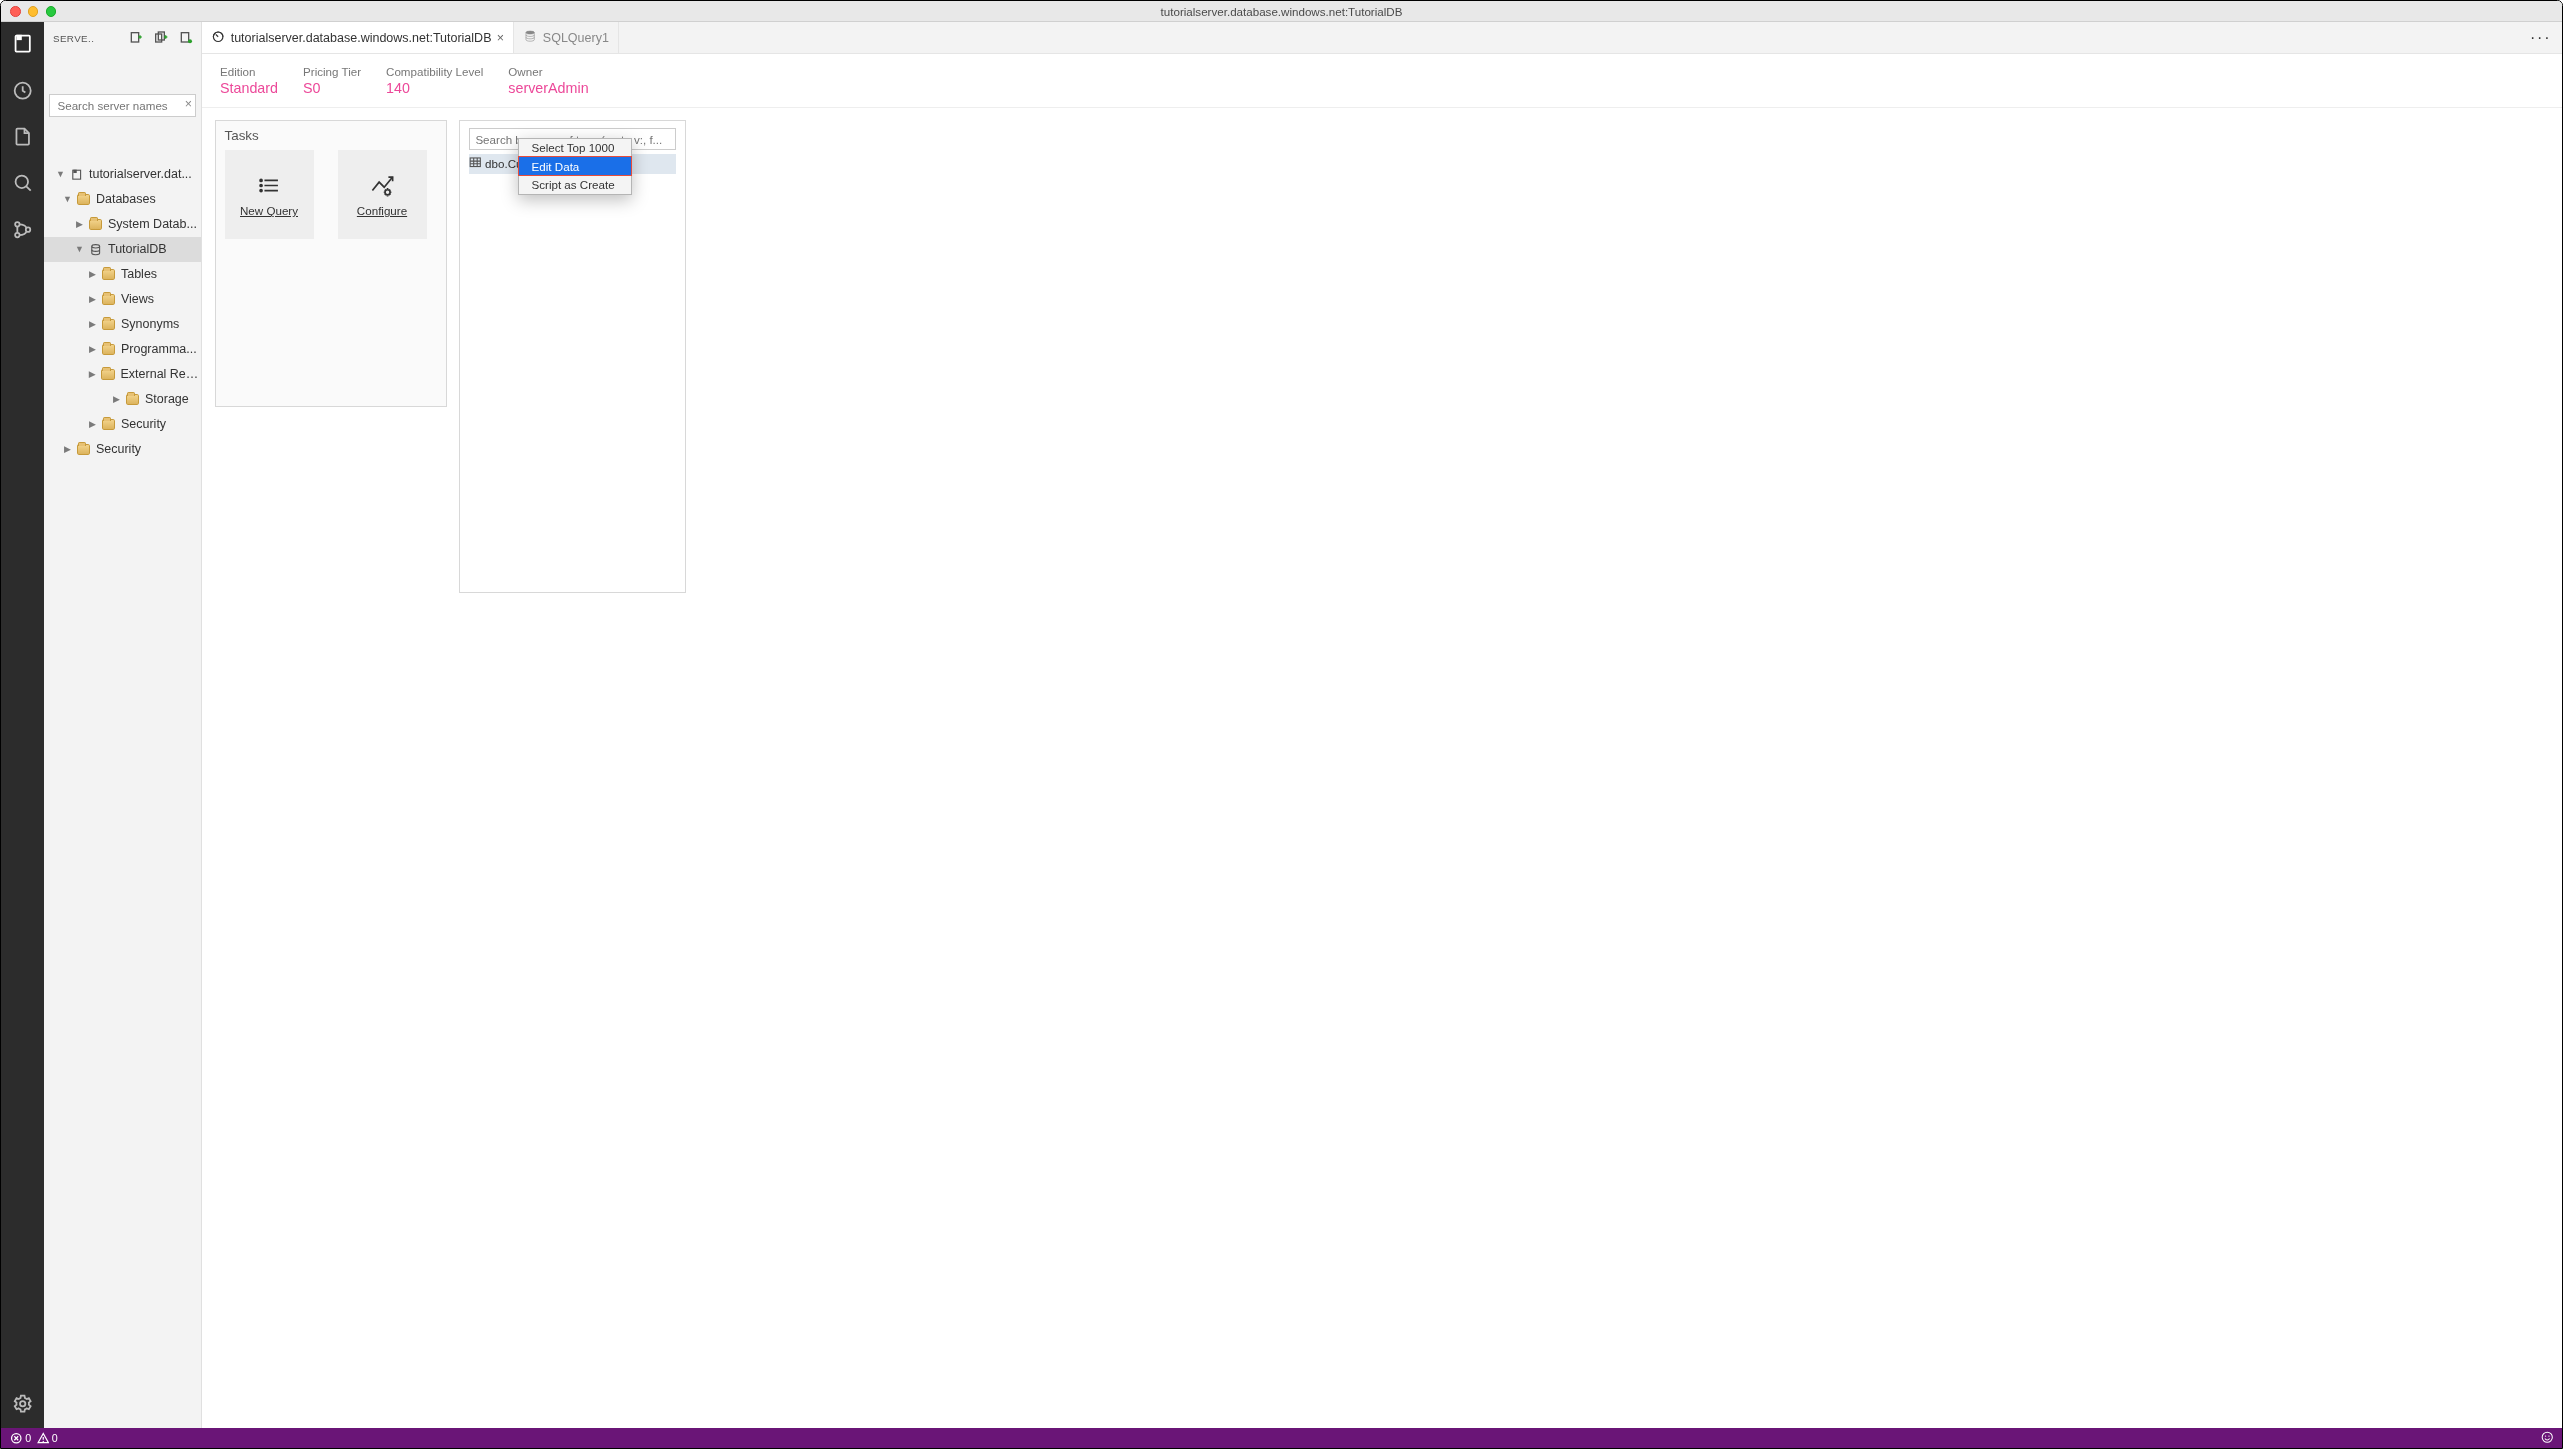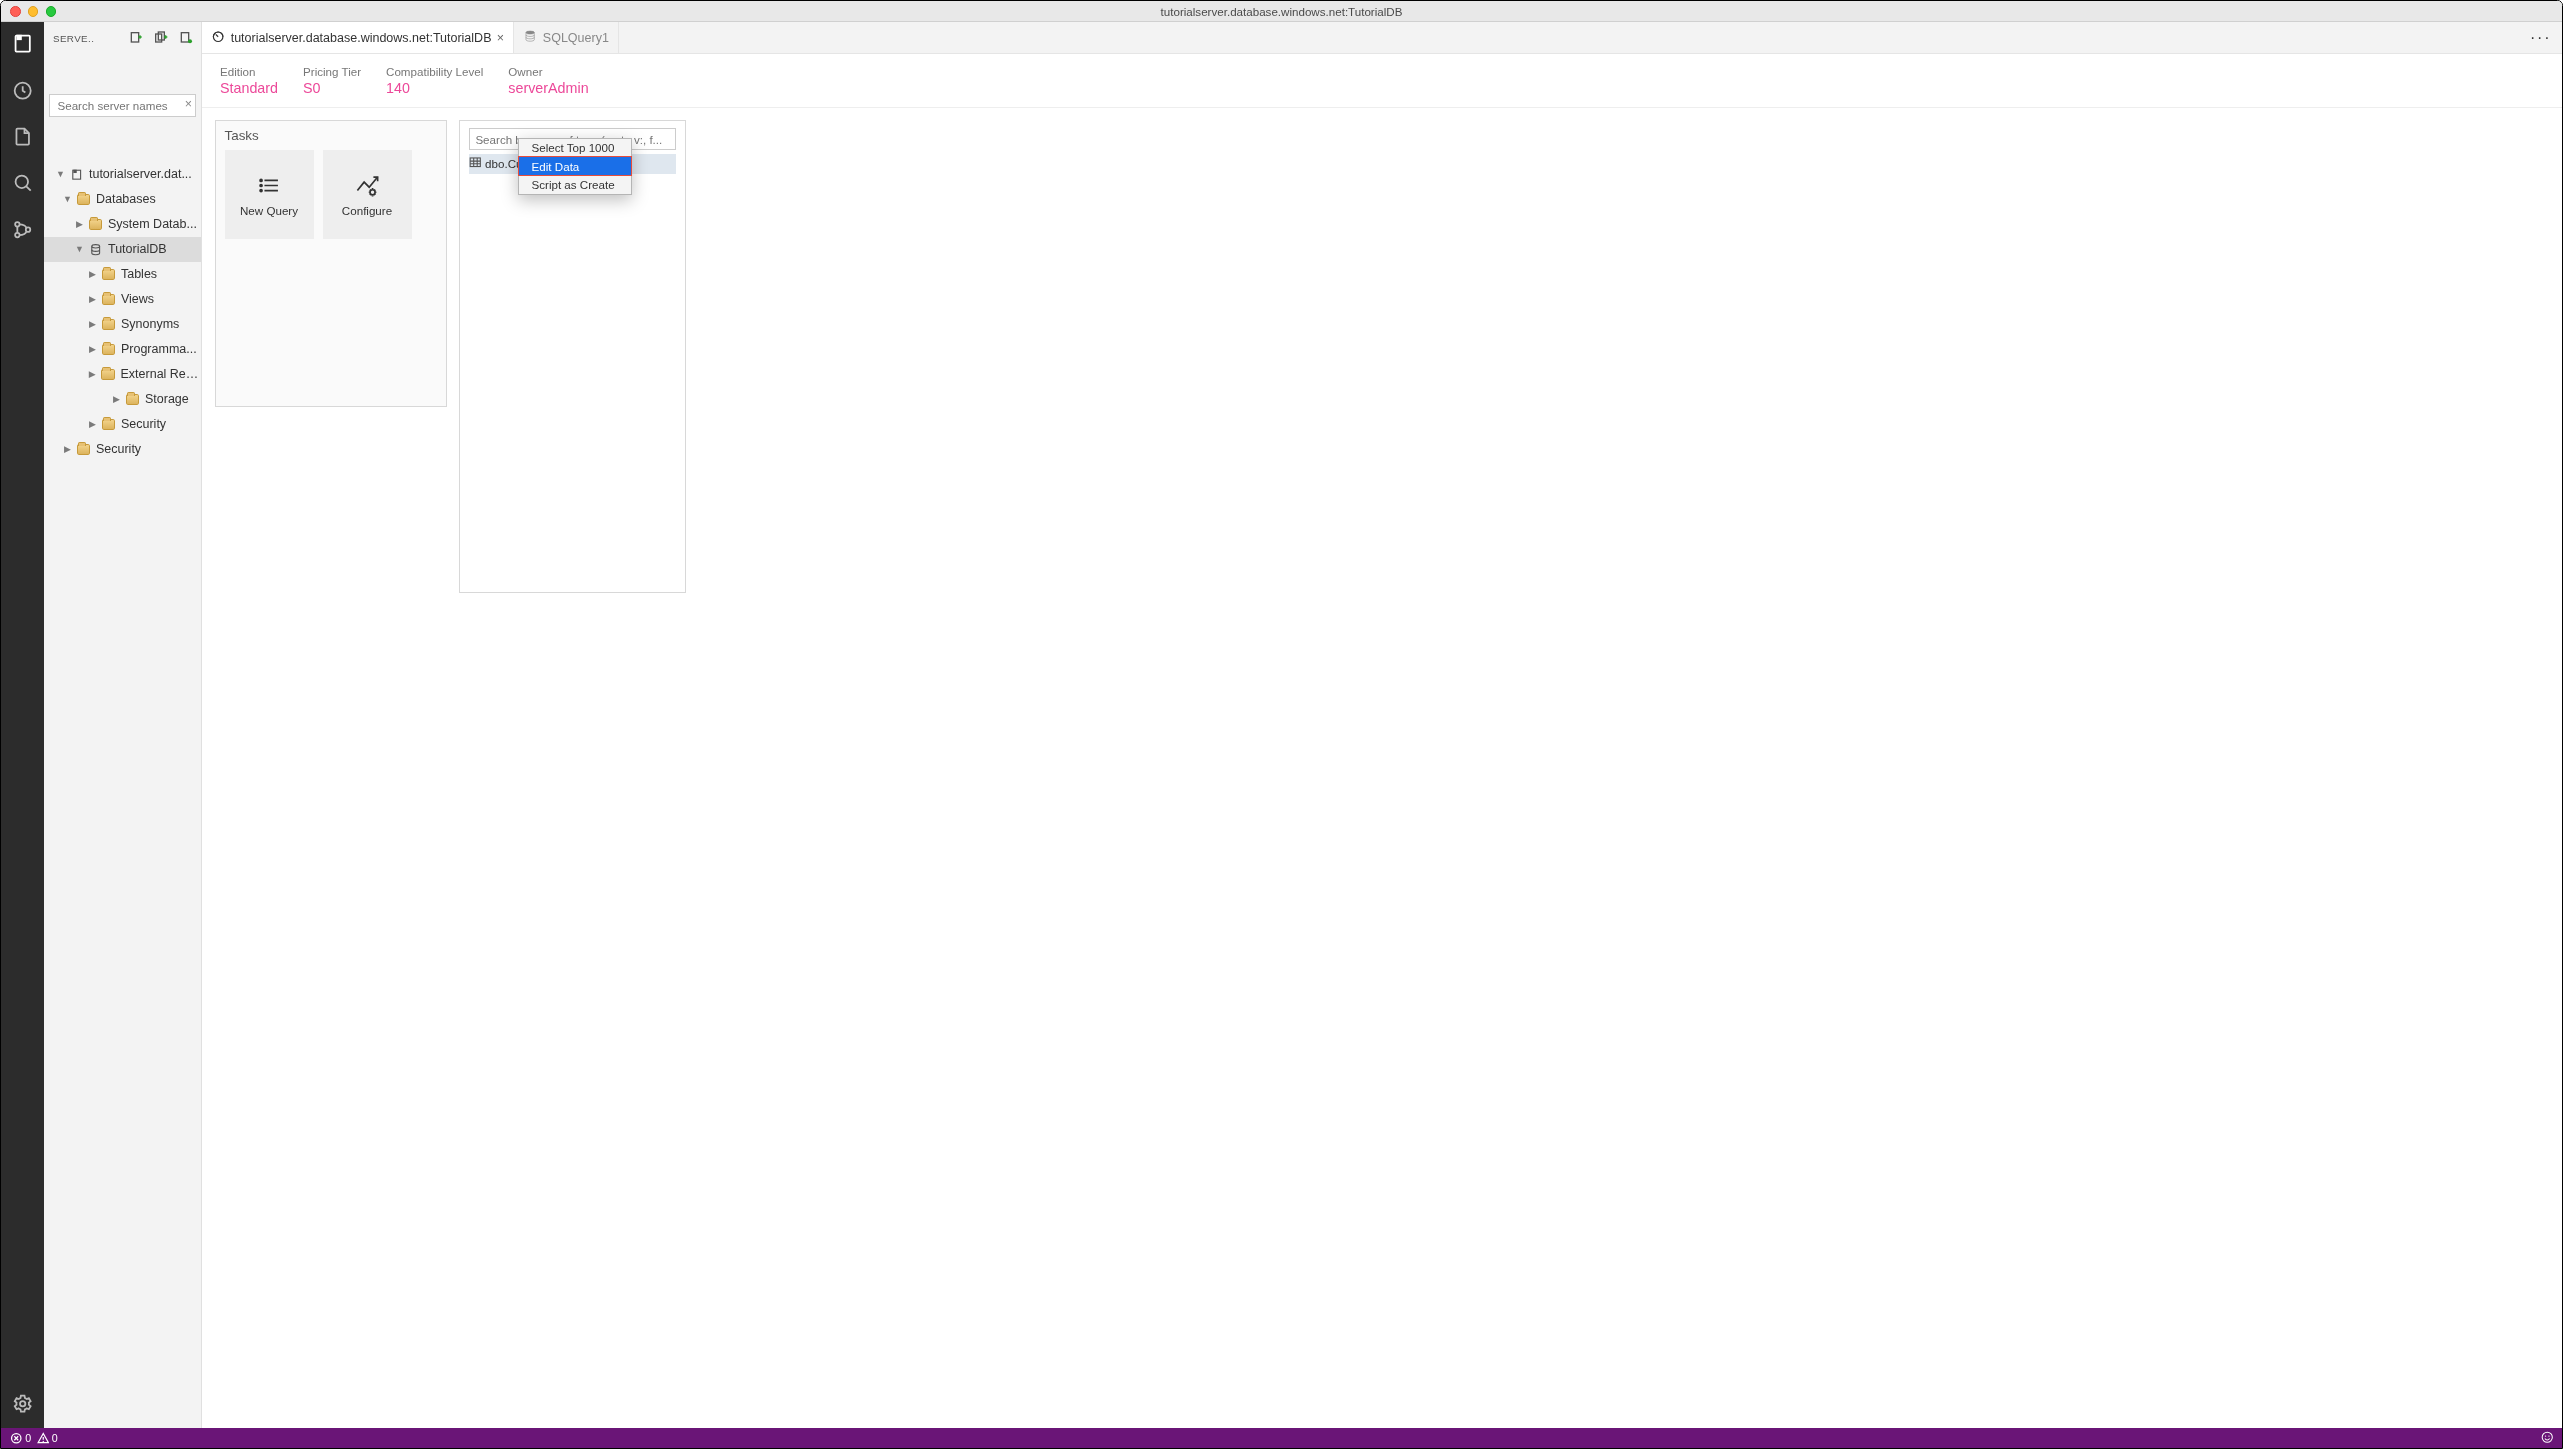--- a/index.html
+++ b/index.html
@@ -51,21 +51,21 @@
   
   .inforow { display: flex; gap: 25px; padding: 10.7px 18px; border-bottom: 0.9px solid #eee; }
   .infocol .ilabel { font-size: 11.6px; color: #777; }
   .infocol .ivalue { font-size: 14.3px; color: #ec4899; margin-top: 1.8px; }
   
   .content { flex: 1; display: flex; gap: 12.5px; padding: 12.5px; overflow: auto; position: relative; background: #fff; }
   .panel { border: 0.9px solid #d8d8d8; background: #fafafa; padding: 7.1px 9px 12.5px 9px; }
   .panel.tasks { width: 232px; height: 287px; }
   .panel.search { width: 227px; height: 473px; background: #fff; }
   .panel .ptitle { font-size: 13.4px; color: #555; margin-bottom: 7.1px; }
-  .taskgrid { display: flex; flex-wrap: wrap; gap: 9px; }
+  .taskgrid { display: flex; flex-wrap: wrap; gap: 24px; text-decoration: underline; }
   .tasktile { width: 89px; height: 89px; background: #eee; display: flex; flex-direction: column; align-items: center; justify-content: center; gap: 5.4px; cursor: pointer; }
   .tasktile svg { width: 27px; height: 27px; }
   .tasktile span { font-size: 11.6px; color: #333; }
   .searchbox { margin-bottom: 3.6px; }
   .searchbox input { width: 100%; padding: 3.6px 5.4px; border: 0.9px solid #ccc; font-size: 11.6px; }
   .result-row { display: flex; align-items: center; height: 19.6px; font-size: 11.6px; background: #fff; }
   .result-row.sel { background: #dfe7ef; }
   .result-row .ricon svg { width: 12.5px; height: 12.5px; margin-right: 3.6px; }
   
   .ctxmenu { position: absolute; background: #f4f4f4; border: 0.9px solid #b5b5b5; box-shadow: 0 5.4px 16px rgba(0,0,0,.25); font-size: 11.6px; z-index: 50; }

